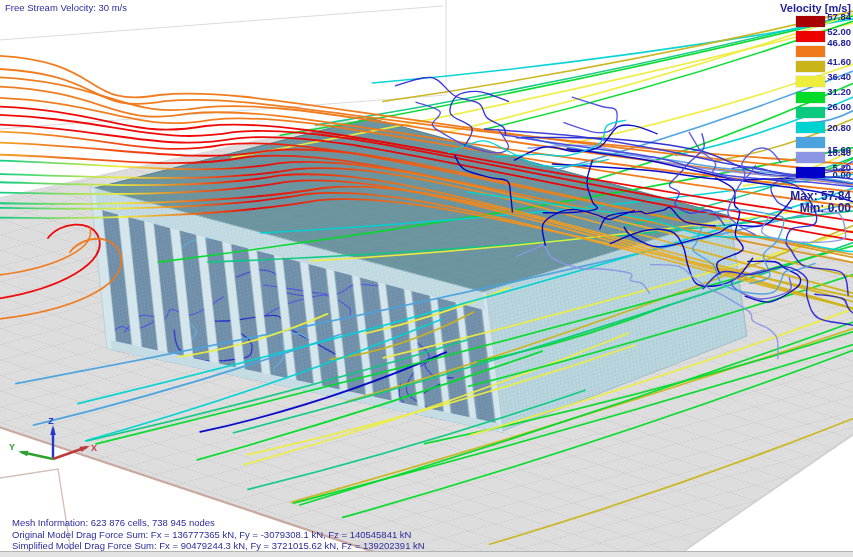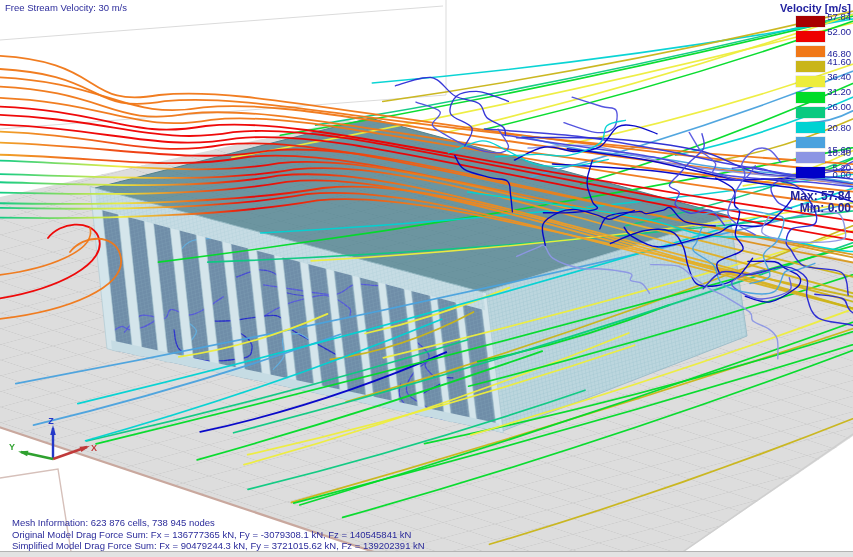--- a/index.html
+++ b/index.html
@@ -5,21 +5,21 @@
   html,body{margin:0;padding:0;background:#fff;}
   #stage{position:relative;width:853px;height:557px;background:#ffffff;overflow:hidden;
          font-family:"Liberation Sans",sans-serif;}
   #scene{position:absolute;left:0;top:0;}
   .info{position:absolute;font-size:9.5px;line-height:11.5px;color:#2B2B9B;white-space:nowrap;}
   #info-top{left:5px;top:2px;}
   #info-bottom{left:12px;top:517px;}
   #legend{position:absolute;left:783px;top:0;width:70px;height:214px;}
   .legend-title{position:absolute;top:2px;right:2px;font-size:11px;font-weight:bold;color:#2222A0;white-space:nowrap;}
   .swatch{position:absolute;left:13px;width:29px;height:11px;box-shadow:0 0 0 0.5px rgba(0,0,0,0.15);}
-  .legend-label{position:absolute;right:2px;font-size:9.5px;font-weight:normal;color:#22229B;white-space:nowrap;}
+  .legend-label{position:absolute;right:2px;font-size:9.5px;font-weight:bold;color:#22229B;white-space:nowrap;}
   .legend-mm{position:absolute;right:2px;font-size:12px;font-weight:bold;color:#22229B;white-space:nowrap;}
 </style>
 </head>
 <body>
 
 <div id="stage">
   <svg id="scene" width="853" height="557" viewBox="0 0 853 557">
     <defs id="defs">
         <pattern id="groundGrid" width="26" height="26" patternUnits="userSpaceOnUse" patternTransform="matrix(1,0.332,1,-0.27,0,0)">
           <path d="M0 0.5H26M0.5 0V26" stroke="#C9C9C9" stroke-width="0.9" fill="none"></path>
@@ -260,21 +260,21 @@
         <div class="swatch" style="top: 61.3px; background: rgb(201, 181, 25);"></div>
         <div class="swatch" style="top: 76.4px; background: rgb(237, 237, 60);"></div>
         <div class="swatch" style="top: 91.5px; background: rgb(0, 220, 40);"></div>
         <div class="swatch" style="top: 106.6px; background: rgb(10, 202, 128);"></div>
         <div class="swatch" style="top: 121.7px; background: rgb(0, 210, 210);"></div>
         <div class="swatch" style="top: 136.8px; background: rgb(74, 162, 222);"></div>
         <div class="swatch" style="top: 151.9px; background: rgb(140, 150, 228);"></div>
         <div class="swatch" style="top: 167px; background: rgb(0, 0, 200);"></div>
         <div class="legend-label" style="top: 10.8px;">57.84</div>
         <div class="legend-label" style="top: 25.9px;">52.00</div>
-        <div class="legend-label" style="top: 48px;">46.80</div>
+        <div class="legend-label" style="top: 37px;">46.80</div>
         <div class="legend-label" style="top: 56.1px;">41.60</div>
         <div class="legend-label" style="top: 71.2px;">36.40</div>
         <div class="legend-label" style="top: 86.3px;">31.20</div>
         <div class="legend-label" style="top: 101.4px;">26.00</div>
         <div class="legend-label" style="top: 122px;">20.80</div>
         <div class="legend-label" style="top: 144px; text-align: center;">15.60</div>
         <div class="legend-label" style="top: 146.7px;">10.40</div>
         <div class="legend-label" style="top: 161.8px;">5.20</div>
         <div class="legend-label" style="top: 169px;">0.00</div>
       </div>

